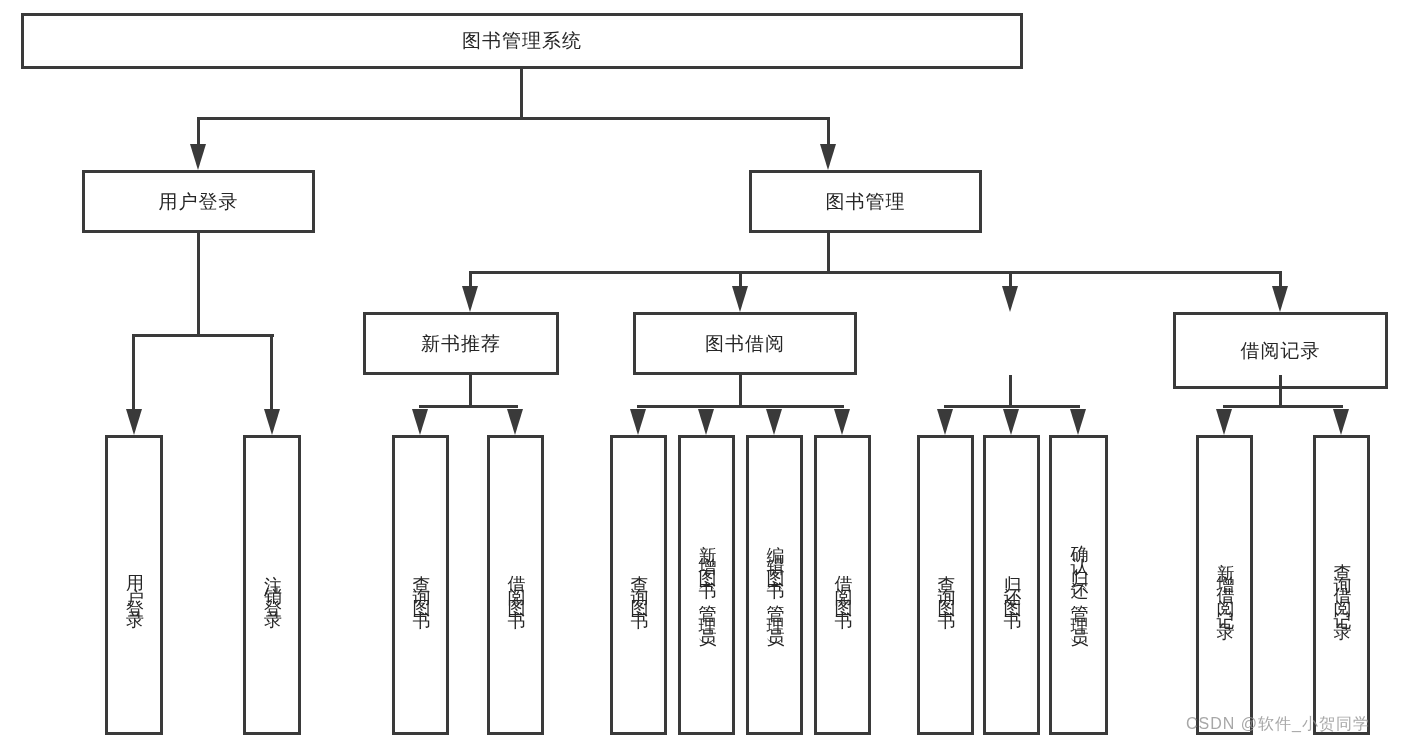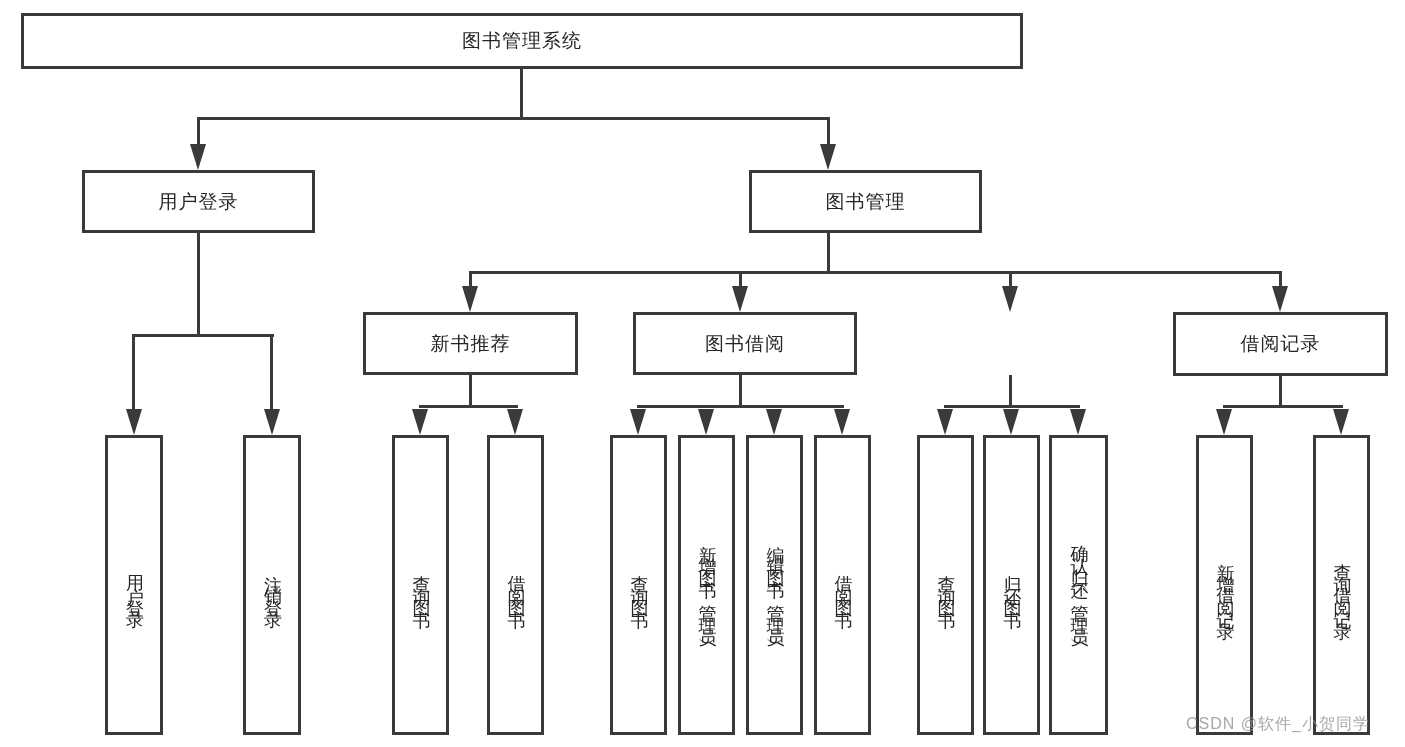--- a/index.html
+++ b/index.html
@@ -89,23 +89,23 @@
   <div class="hline" style="left:469px; top:271px; width:813px;"></div>
   <div class="vline" style="left:469px; top:271px; height:17px;"></div>
   <div class="vline" style="left:739px; top:271px; height:17px;"></div>
   <div class="vline" style="left:1009px; top:271px; height:17px;"></div>
   <div class="vline" style="left:1279px; top:271px; height:17px;"></div>
   <div class="arrow" style="left:462px; top:286px;"></div>
   <div class="arrow" style="left:732px; top:286px;"></div>
   <div class="arrow" style="left:1002px; top:286px;"></div>
   <div class="arrow" style="left:1272px; top:286px;"></div>
 
-  <div class="node" style="left:363px; top:312px; width:215px; height:63px;">新书推荐</div>
+  <div class="node" style="left:363px; top:312px; width:196px; height:63px;">新书推荐</div>
   <div class="node" style="left:633px; top:312px; width:224px; height:63px;">图书借阅</div>
-  <div class="node" style="left:1173px; top:312px; width:215px; height:64px;text-align:center;">借阅记录</div>
+  <div class="node" style="left:1173px; top:312px; width:215px; height:77px;text-align:center;">借阅记录</div>
 
   <div class="vline" style="left:469px; top:375px; height:32px;"></div>
   <div class="vline" style="left:739px; top:375px; height:32px;"></div>
   <div class="vline" style="left:1009px; top:375px; height:32px;"></div>
   <div class="vline" style="left:1279px; top:375px; height:32px;"></div>
 
   <div class="hline" style="left:419px; top:405px; width:99px;"></div>
   <div class="hline" style="left:637px; top:405px; width:207px;"></div>
   <div class="hline" style="left:944px; top:405px; width:136px;"></div>
   <div class="hline" style="left:1223px; top:405px; width:120px;"></div>

